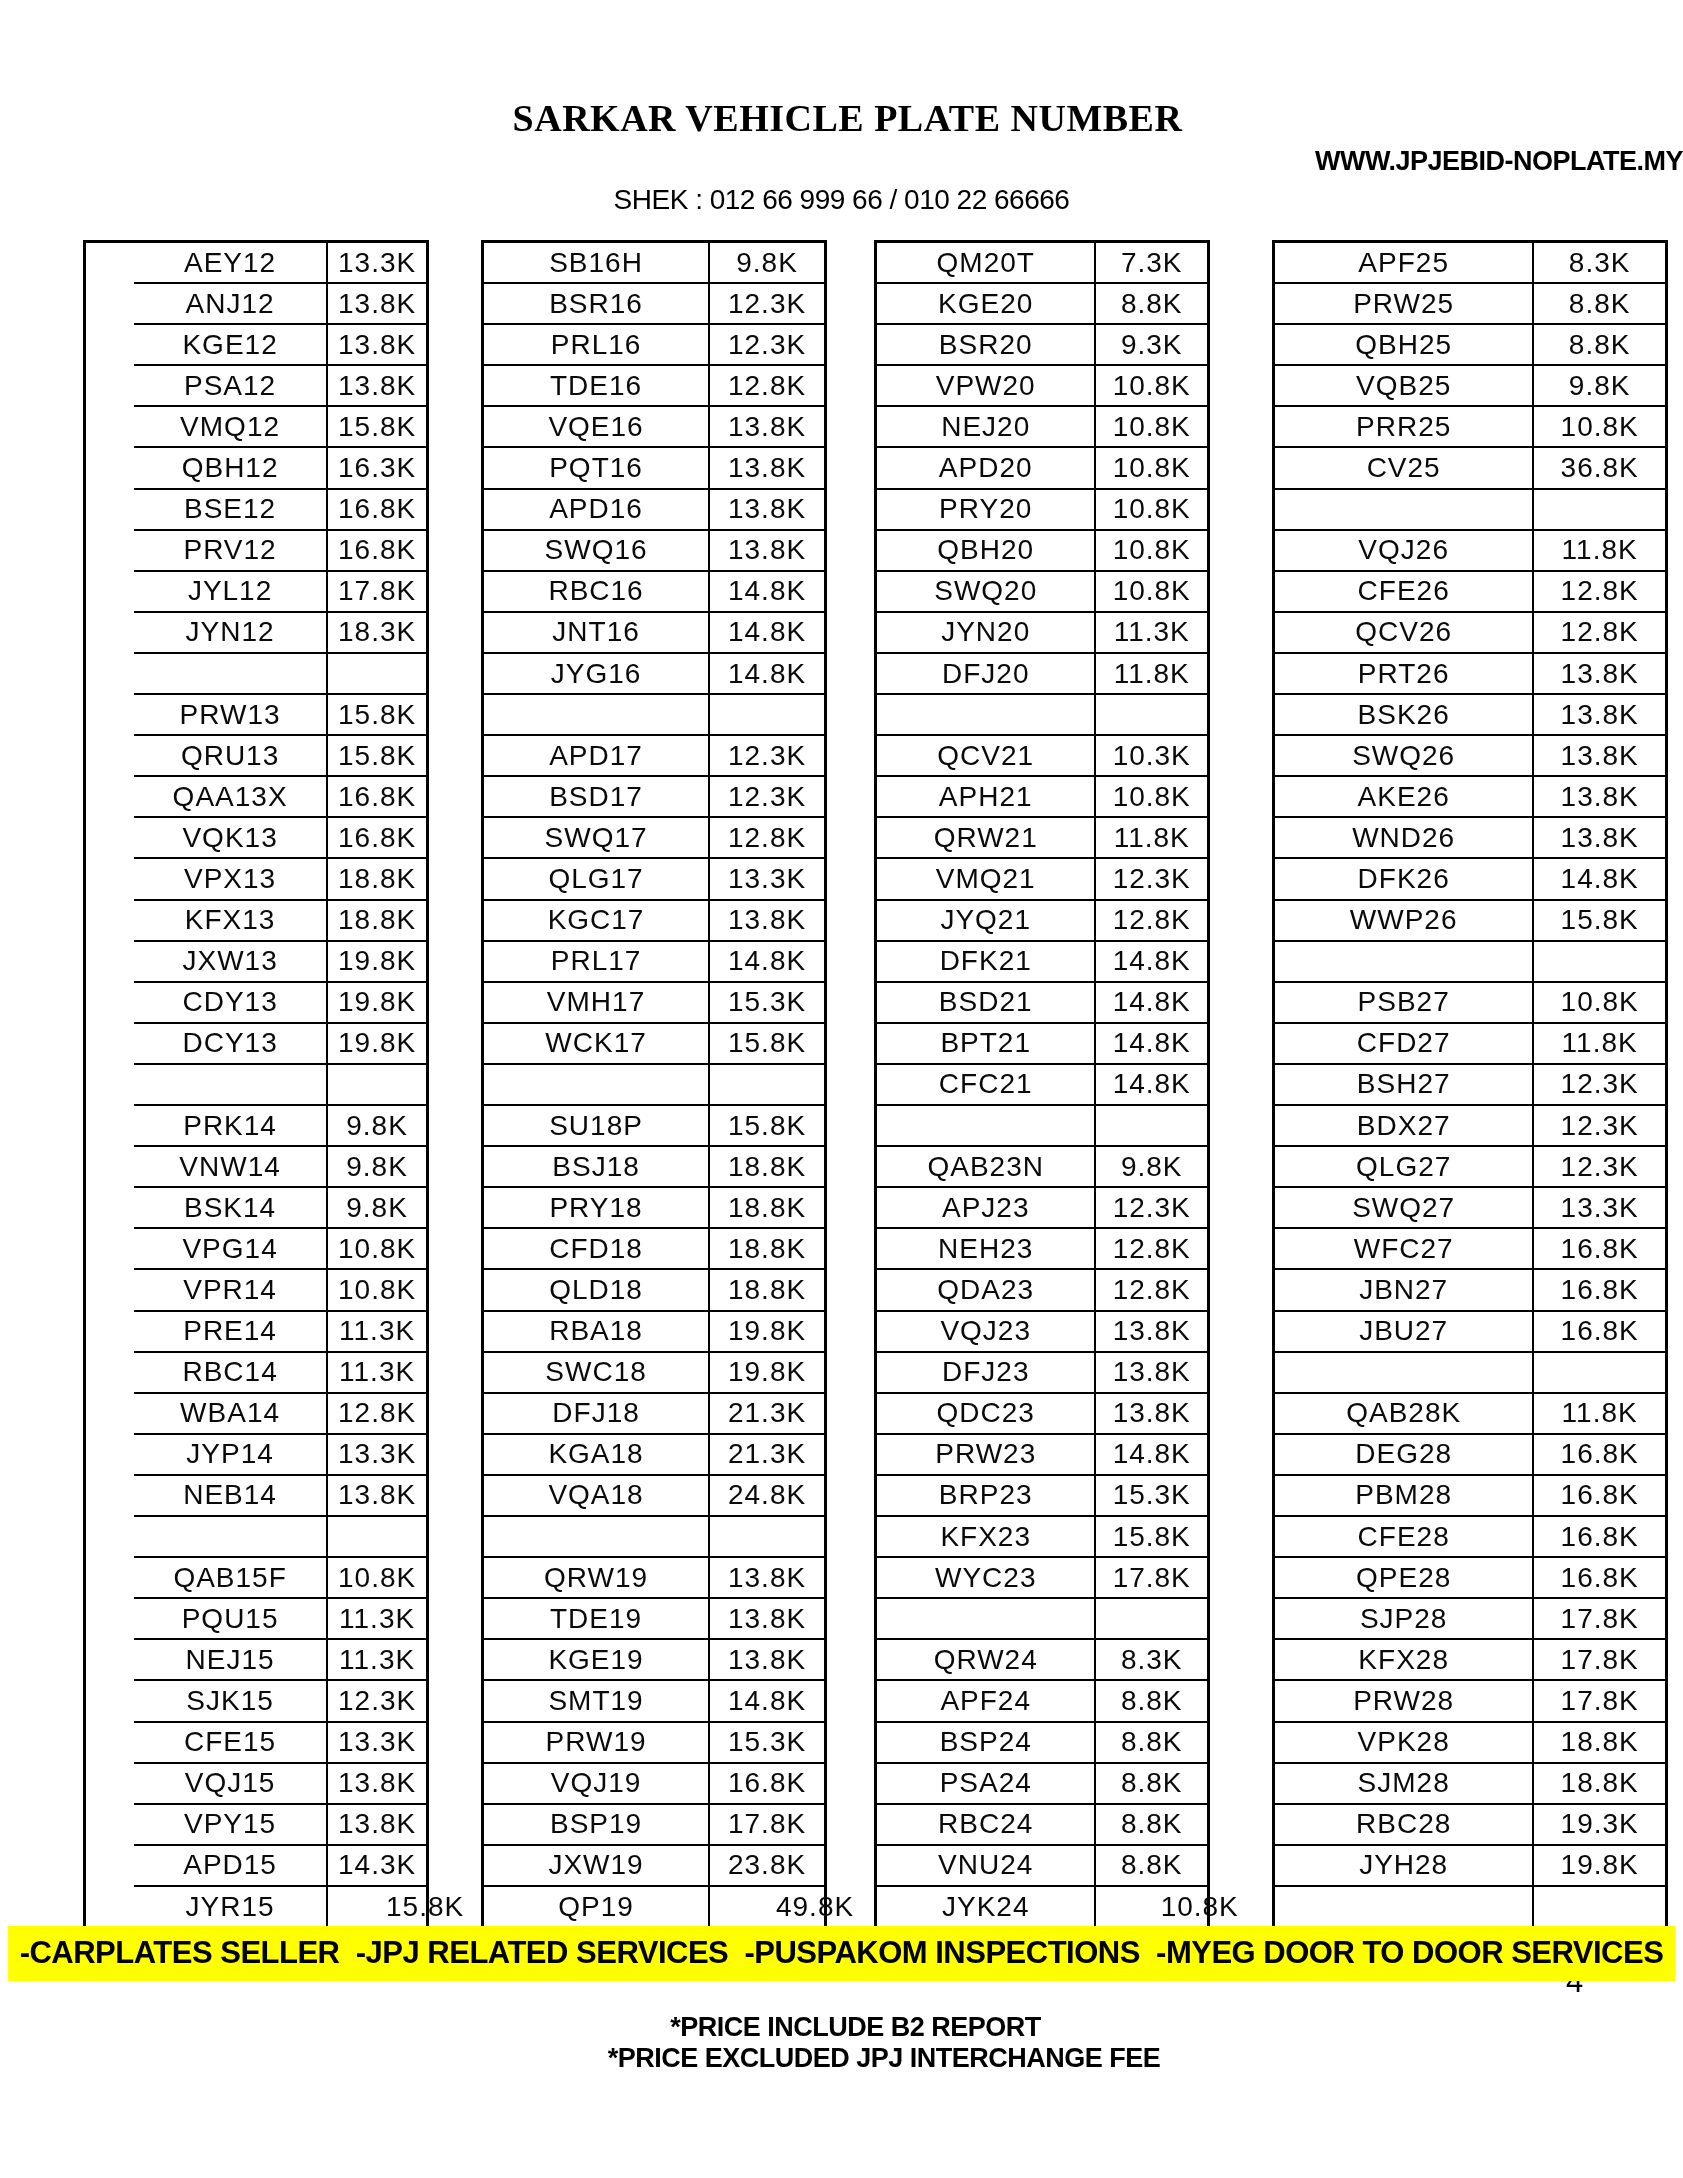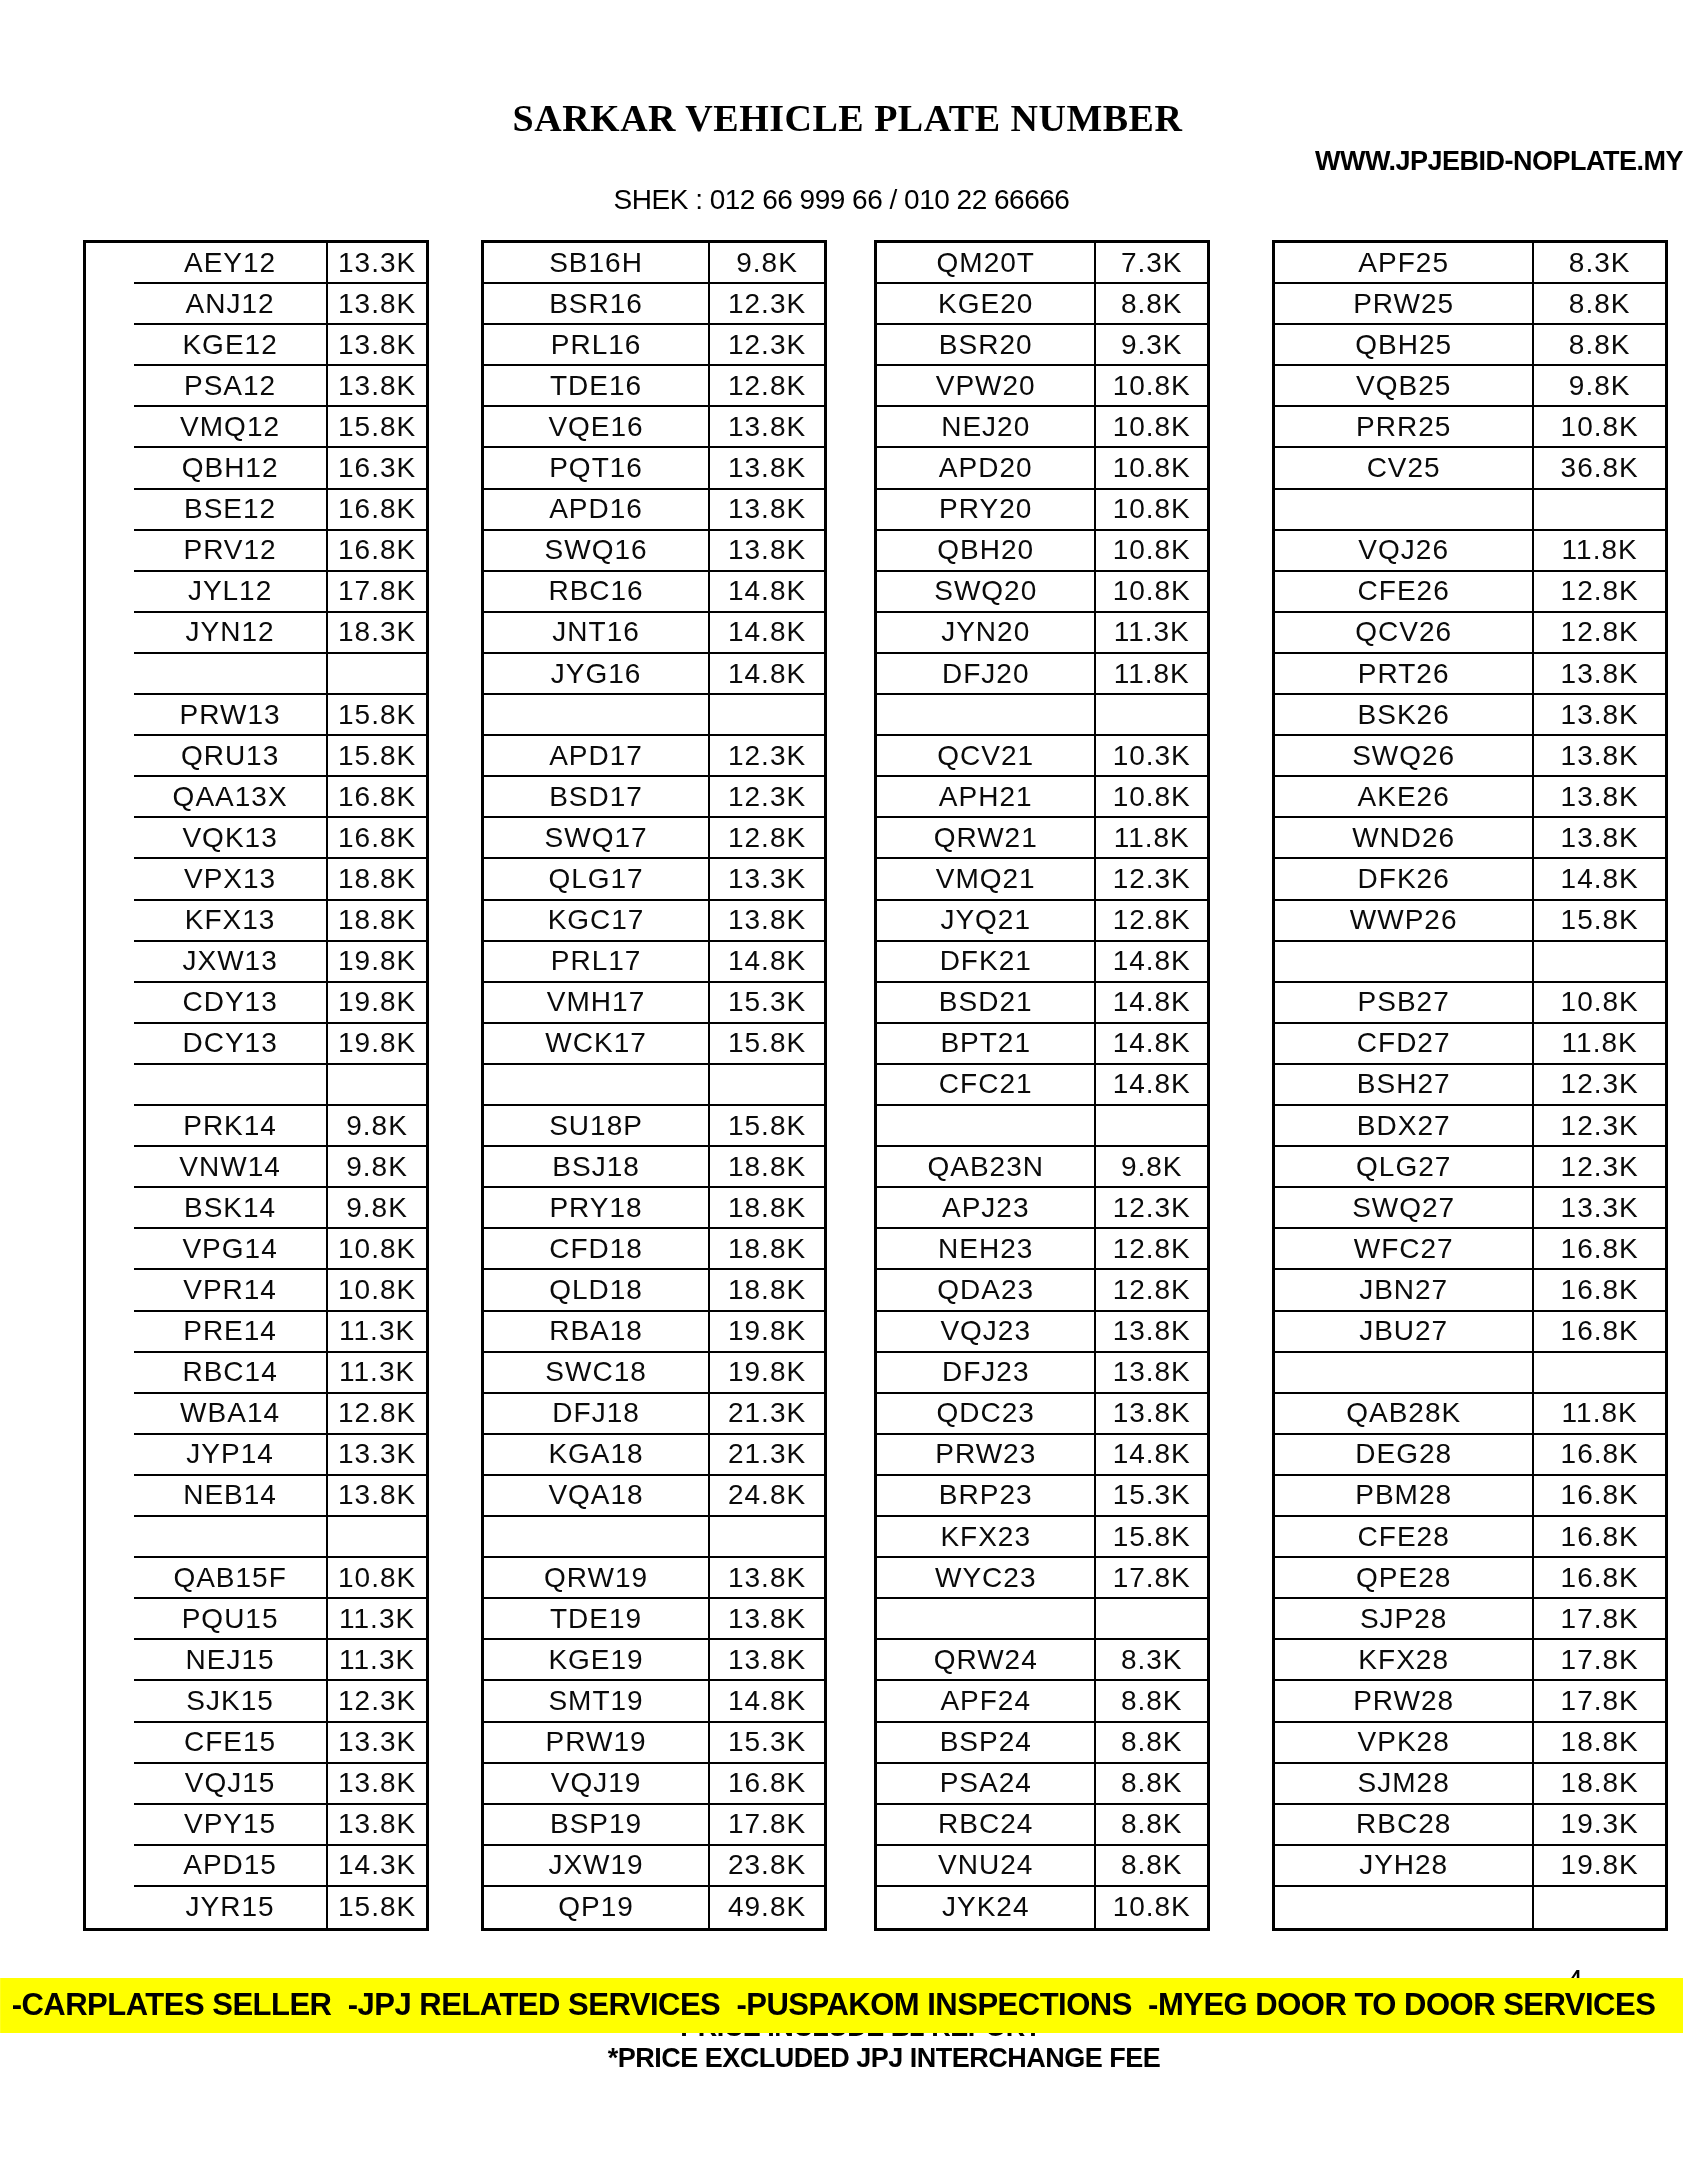--- a/index.html
+++ b/index.html
@@ -60,21 +60,21 @@
   }
   .plate-table.t0 { left: 83px;   width: 346px; padding-left: 48px; }
   .plate-table.t1 { left: 481px;  width: 346px; }
   .plate-table.t2 { left: 874px;  width: 336px; }
   .plate-table.t3 { left: 1272px; width: 396px; }
   .t-row {
     display: grid;
     grid-template-columns: 66.5% 33.5%;
     border-bottom: 2px solid #000;
   }
-  .t-row:last-child { border-bottom: none; }
+  .t-row:last-child { border-bottom: none; gap: 48px; }
   .cell {
     display: flex;
     align-items: center;
     justify-content: center;
     font-size: 28px;
     letter-spacing: 1px;
     color: #0a0a0a;
     overflow: hidden;
   }
   .cell.plate { border-right: 2px solid #000; }
@@ -92,24 +92,24 @@
     width: 100%;
     text-align: center;
     font-size: 27px;
     font-weight: 600;
     letter-spacing: -0.5px;
     white-space: pre;
   }
   .notes-line .note-2 { margin-left: 57px; }
   .services-highlight {
     position: absolute;
-    top: 1978px;
+    top: 1926px;
     left: 50%;
     transform: translateX(-50%);
-    padding: 9px 28px 10px 12px;
+    padding: 9px 12px 10px 12px;
     font-size: 31px;
     font-weight: 700;
     letter-spacing: -0.5px;
     white-space: pre;
     text-align: center;
   }
 </style>
 </head>
 <body>
 

